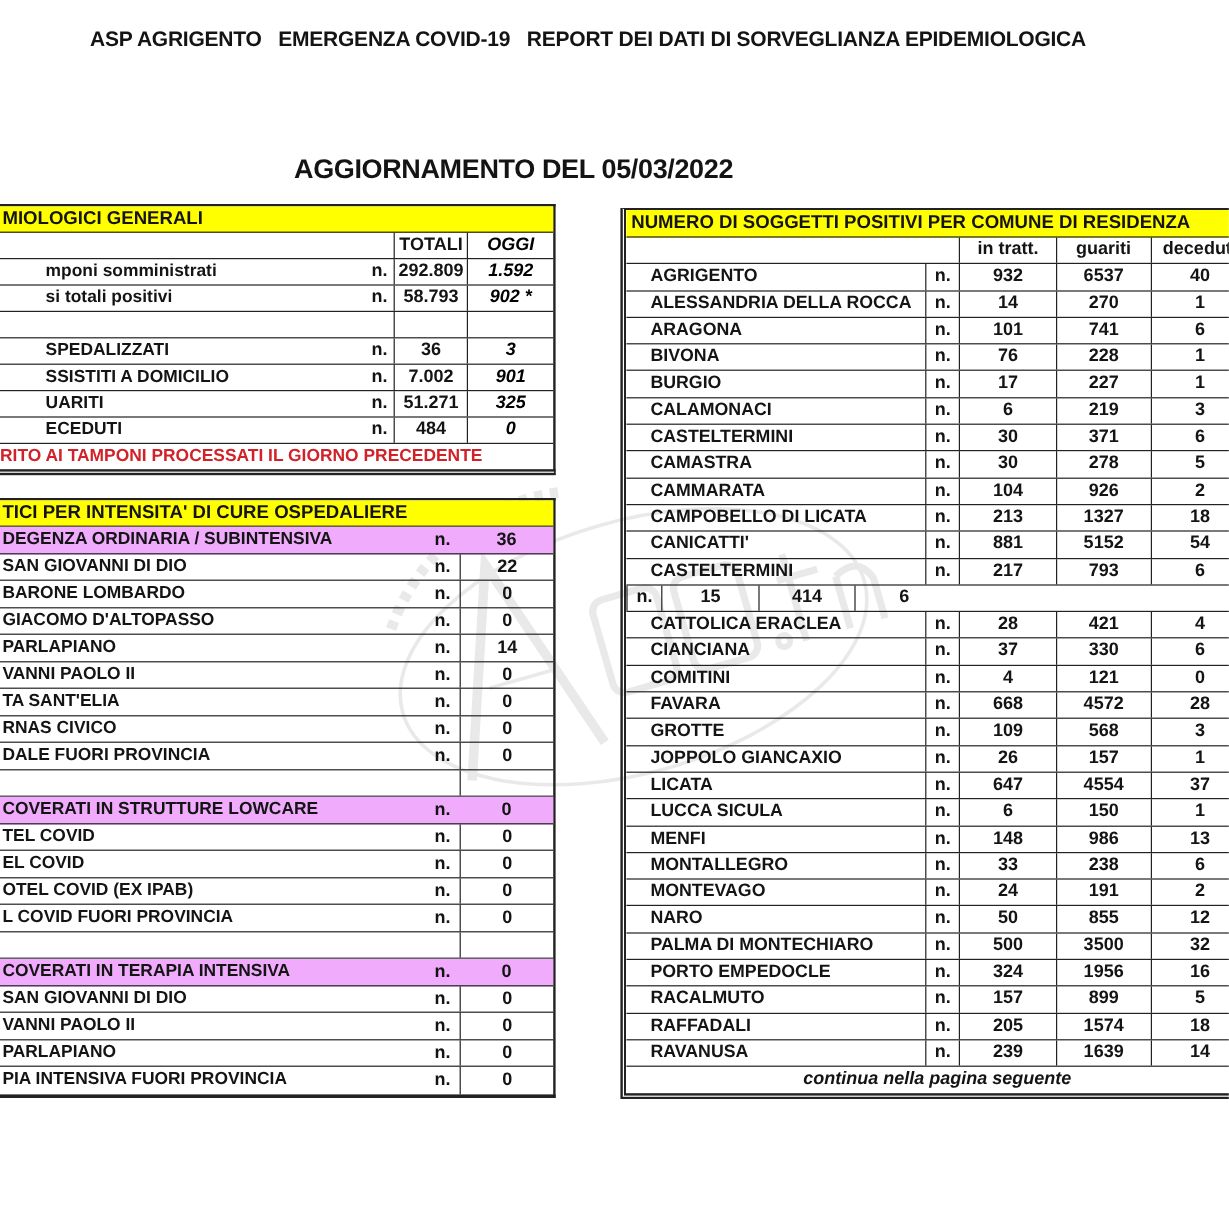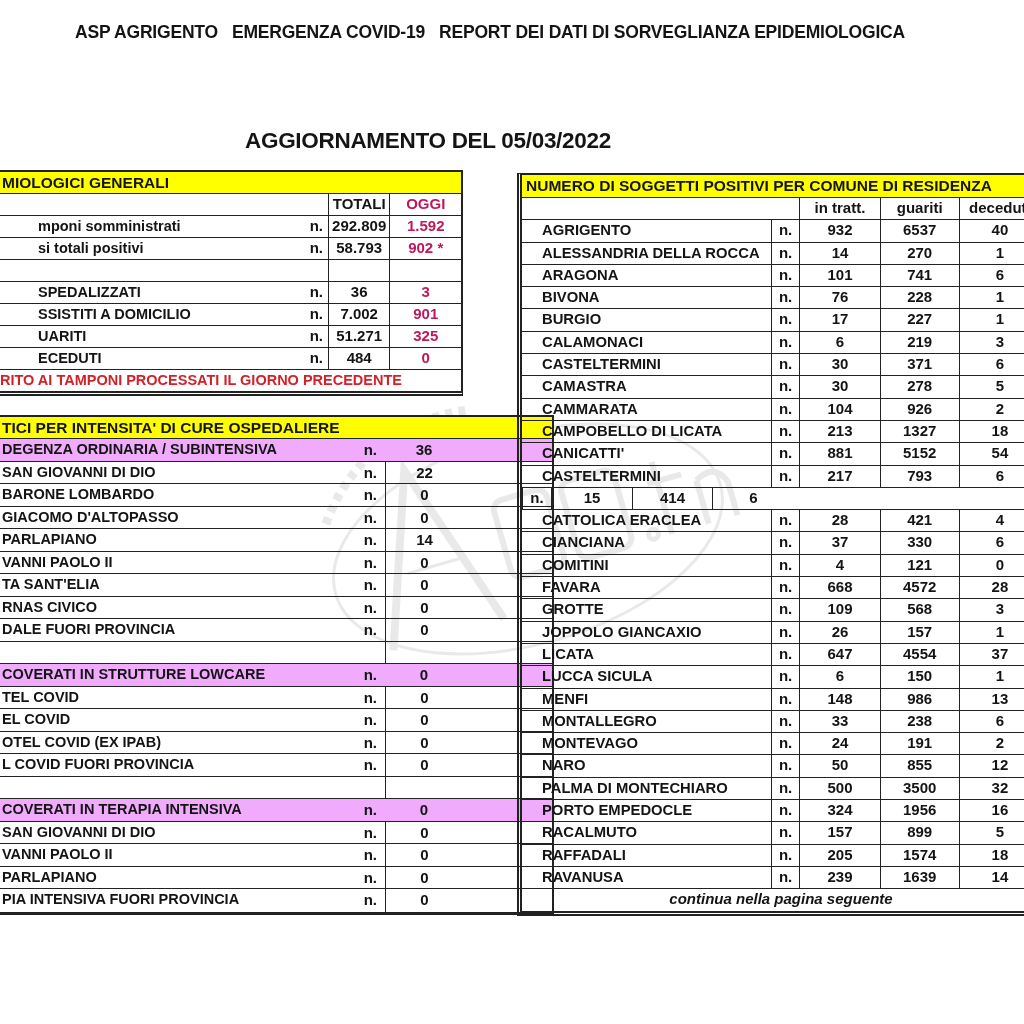--- a/index.html
+++ b/index.html
@@ -21,26 +21,26 @@
   .tbl { z-index:1; background:transparent; }
 
   
   #general-table { top:170px; left:0; width:463px; border-top:2.5px solid #222; border-right:2px solid #222; border-bottom:5px double #222; }
   .ttl-yellow { height:22px; background:#ffff00; border-bottom:1.5px solid #222; font-size:15.5px; line-height:21px; white-space:nowrap; overflow:hidden; }
   .t1-row { display:flex; height:22px; border-bottom:1.5px solid #222; font-size:15px; line-height:20px;padding-left:36px; }
   .t1-label { width:280px; white-space:nowrap; overflow:hidden; font-size:14.5px; }
   .t1-n     { width:38px; text-align:right; padding-right:5px; }
   .t1-tot   { width:67px; text-align:center; border-left:1.5px solid #222; }
   .t1-oggi  { width:78px; text-align:center; border-left:1.5px solid #222; }
-  .red { color:#be185d; }
+  .red { color:#000000;font-style:italic; }
   .t1-row.spacer .t1-label, .t1-row.spacer .t1-n { visibility:hidden; }
   #general-note { height:21px; font-size:14.5px; line-height:20px; color:#d12229; white-space:nowrap; overflow:hidden; }
 
   
-  #hospital-table { top:415px; left:0; width:554px; border-top:2.5px solid #222; border-right:2px solid #222; border-bottom:3px solid #222; }
+  #hospital-table { top:415px; left:0; width:463px; border-top:2.5px solid #222; border-right:2px solid #222; border-bottom:3px solid #222; }
   .t2-row { display:flex; height:22.5px; border-bottom:1.5px solid #222; font-size:15px; line-height:21px; }
   .t2-row:last-child { border-bottom:none; }
   .t2-label { width:330px; white-space:nowrap; overflow:hidden; font-size:14.5px; }
   .t2-n     { width:55px; text-align:right; padding-right:8px; }
   .t2-val   { width:78px; text-align:center; border-left:1.5px solid #222; }
   .t2-row.section { background:#f0abfc; }
   .t2-row.section .t2-val { border-left:none; }
   .t2-row.spacer .t2-label, .t2-row.spacer .t2-n { visibility:hidden; }
 
   

